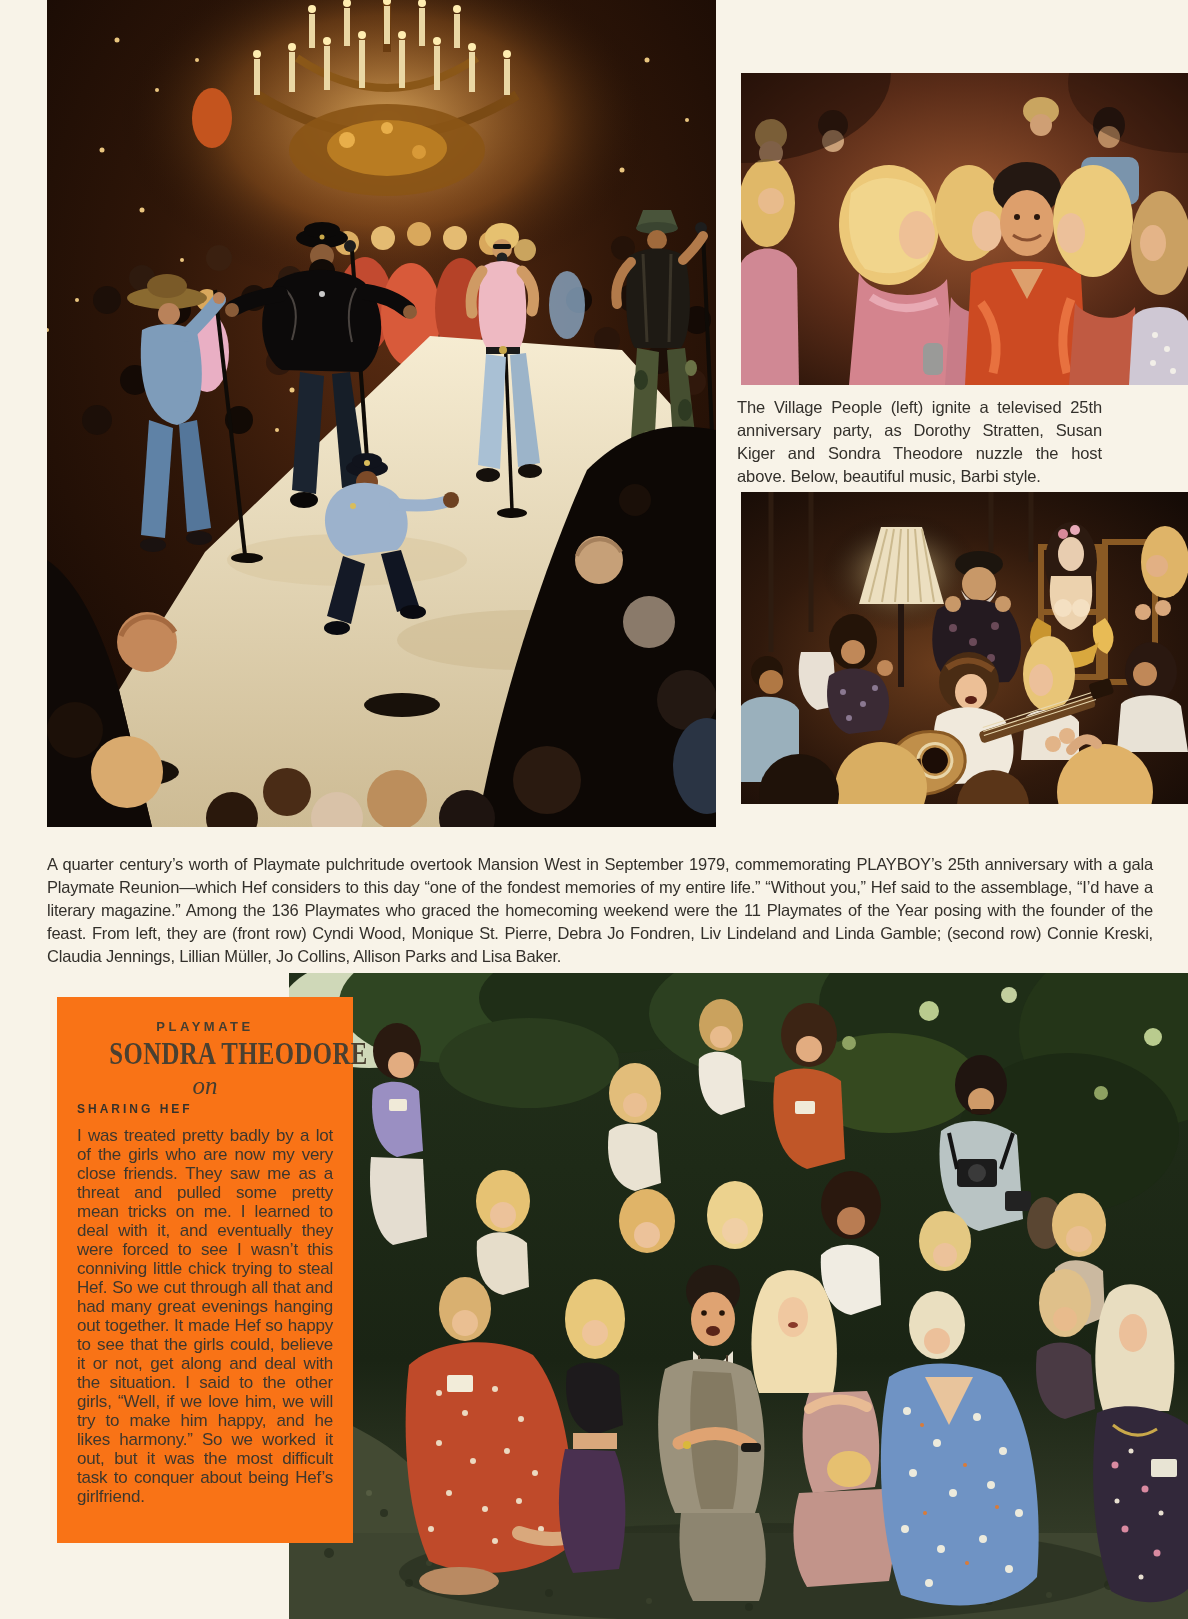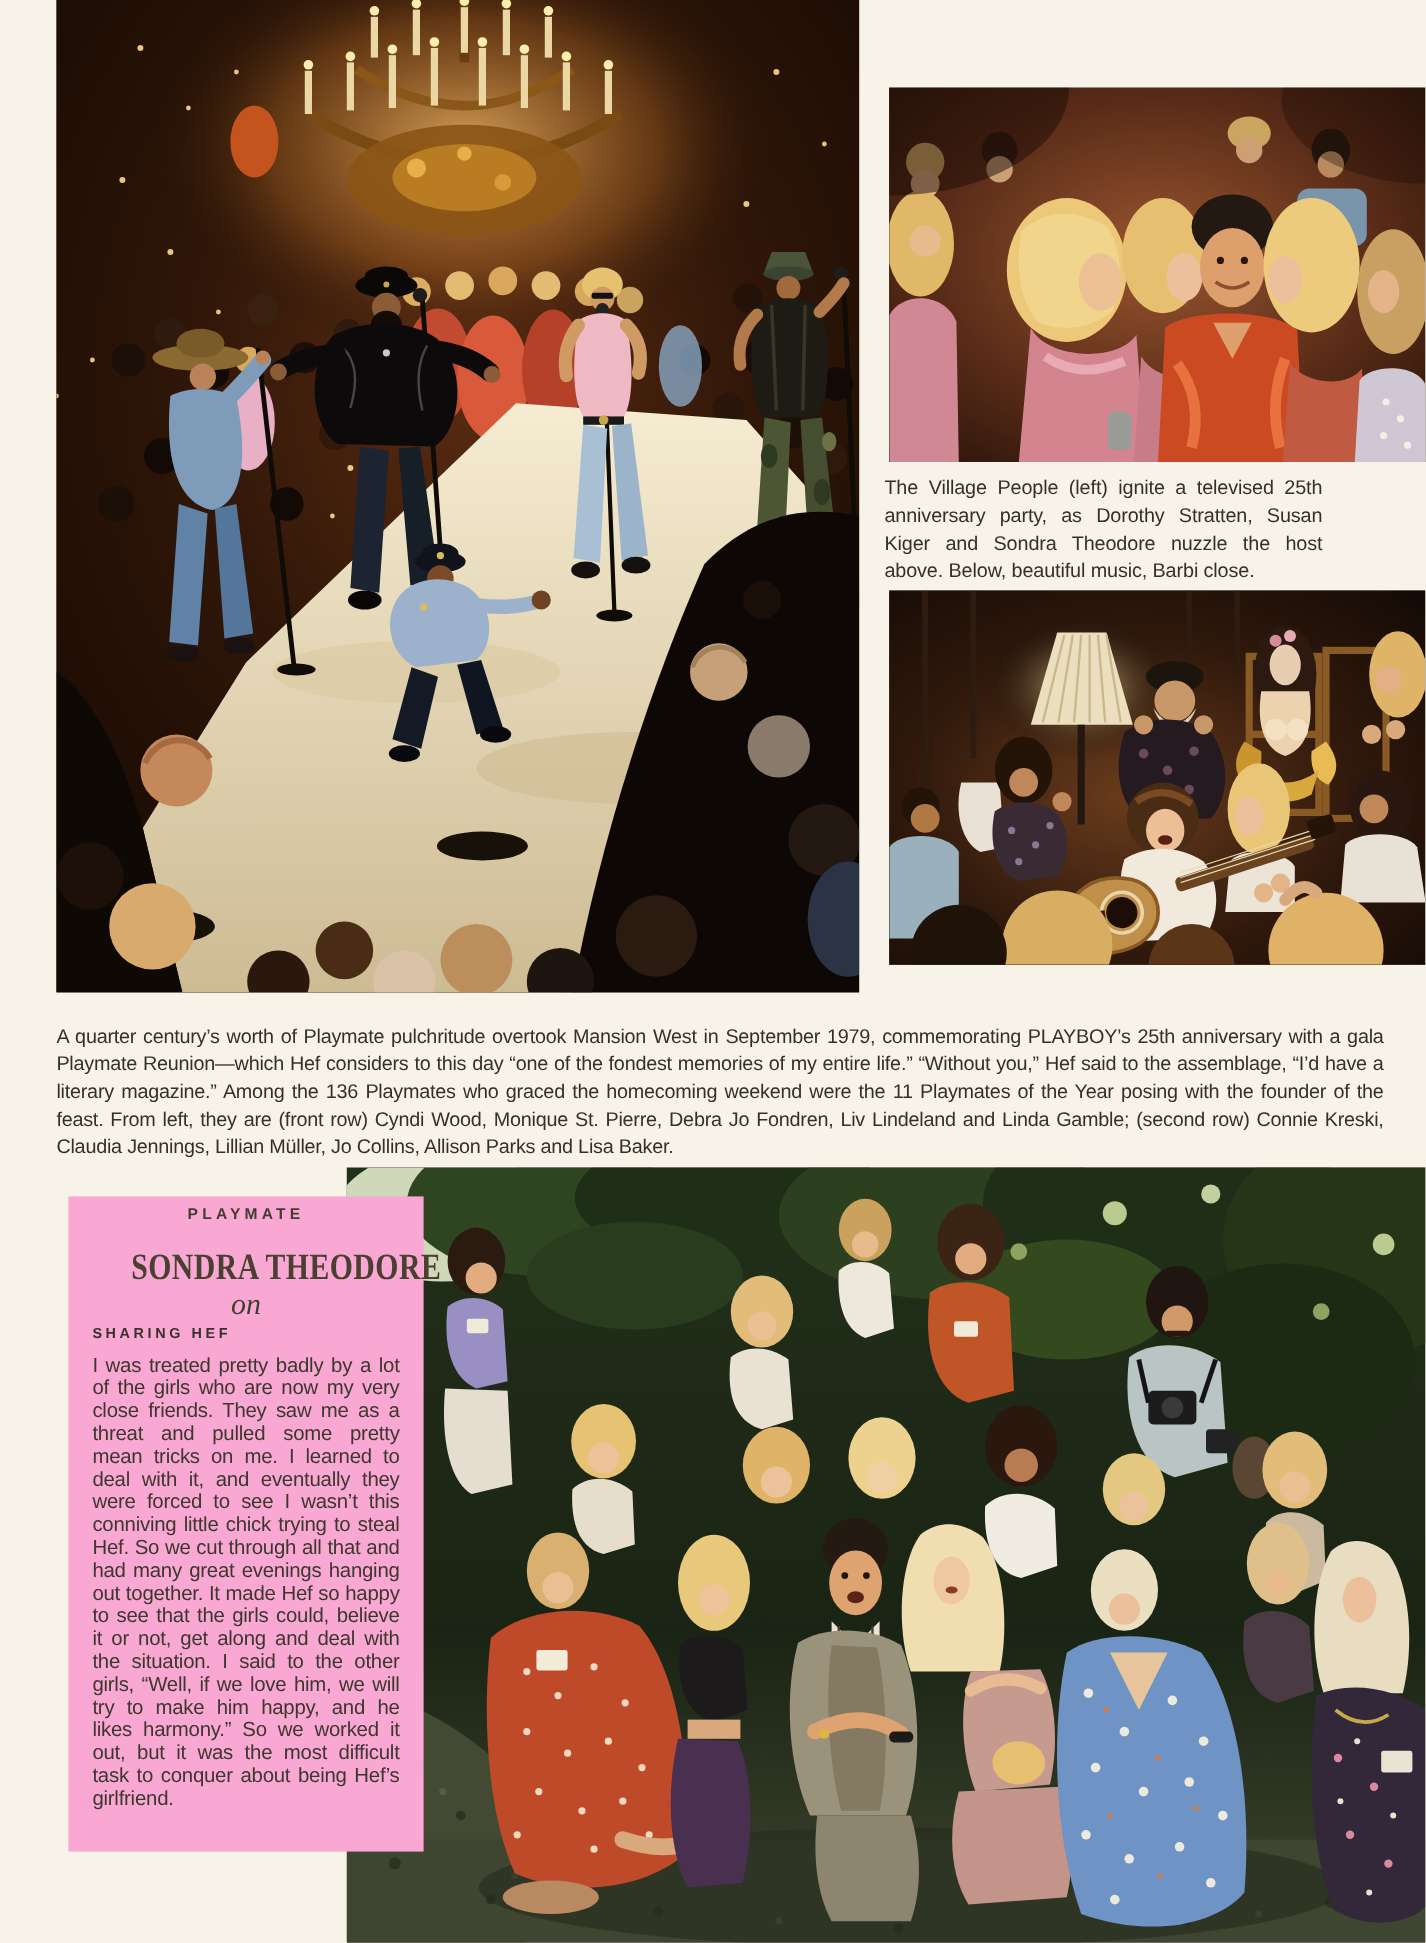--- a/index.html
+++ b/index.html
@@ -2,23 +2,23 @@
 <html><head>
 <meta charset="utf-8">
 <style>
   html,body{margin:0;padding:0;}
   body{background:#f8f3e8;font-family:"Liberation Sans",sans-serif;}
   .page{position:relative;width:1188px;height:1619px;background:#f8f3e8;overflow:hidden;}
   .photo{position:absolute;overflow:hidden;background:#1a0f08;}
   .photo svg{display:block;width:100%;height:100%;}
   .caption{position:absolute;color:#33302b;font-size:16.5px;line-height:23px;text-align:justify;letter-spacing:-0.1px;}
   .caption-main{position:absolute;color:#33302b;font-size:16.5px;line-height:23px;text-align:justify;letter-spacing:-0.2px;margin-top:24px;}
-  .sidebar{position:absolute;background:#f9a8d4;box-sizing:border-box;padding:7px 20px 18px 20px;z-index:5;}
+  .sidebar{position:absolute;background:#f97316;box-sizing:border-box;padding:22px 20px 18px 20px;z-index:5;}
   .sb-kicker{margin:0;text-align:center;font-size:13px;font-weight:700;letter-spacing:3.5px;color:#453d2f;}
-  .sb-name{margin:19px 0 0 0;text-align:center;font-family:"Liberation Serif",serif;font-weight:700;font-size:31px;color:#4a4031;white-space:nowrap;}
+  .sb-name{margin:2px 0 0 0;text-align:center;font-family:"Liberation Serif",serif;font-weight:700;font-size:31px;color:#4a4031;white-space:nowrap;}
   .sb-name span{display:inline-block;transform:scaleX(0.8);transform-origin:center;letter-spacing:0.5px;}
   .sb-on{margin:0;text-align:center;font-family:"Liberation Serif",serif;font-style:italic;font-size:25px;color:#453d2f;}
   .sb-topic{margin:2px 0 10px 0;font-size:12px;font-weight:700;letter-spacing:3px;color:#38322a;}
   .sb-body{margin:0;font-size:17px;line-height:19px;text-align:justify;color:#3d372d;letter-spacing:-0.2px;}
 </style>
 </head>
 <body>
 
 <div class="page">
 
@@ -324,21 +324,21 @@
       <circle cx="414" cy="262" r="3" fill="#f2efe8"></circle>
         <circle cx="426" cy="276" r="3" fill="#f2efe8"></circle>
         <circle cx="412" cy="290" r="3" fill="#f2efe8"></circle>
         <circle cx="432" cy="298" r="3" fill="#f2efe8"></circle>
 
       <ellipse cx="0" cy="0" rx="150" ry="90" fill="#1c0c06" opacity="0.5"></ellipse>
       <ellipse cx="447" cy="10" rx="120" ry="70" fill="#1c0c06" opacity="0.35"></ellipse>
     </svg>
   </div>
 
-  <div class="caption" style="left:737px;top:396px;width:365px;">The Village People (left) ignite a televised 25th anniversary party, as Dorothy Stratten, Susan Kiger and Sondra Theodore nuzzle the host above. Below, beautiful music, Barbi close.</div>
+  <div class="caption" style="left:737px;top:396px;width:365px;">The Village People (left) ignite a televised 25th anniversary party, as Dorothy Stratten, Susan Kiger and Sondra Theodore nuzzle the host above. Below, beautiful music, Barbi style.</div>
 
   <div class="photo" style="left:741px;top:492px;width:447px;height:312px;" aria-label="Barbi Benton plays acoustic guitar for party guests beside a pleated lamp and a gold mannequin bust">
     <svg viewBox="0 0 447 312" preserveAspectRatio="none">
       <defs>
         <radialGradient id="bgC" cx="45%" cy="55%" r="75%">
           <stop offset="0%" stop-color="#6a3c1c"></stop>
             <stop offset="55%" stop-color="#30190c"></stop>
             <stop offset="100%" stop-color="#150b06"></stop>
         </radialGradient>
         <radialGradient id="lampGlow" cx="50%" cy="50%" r="50%">

